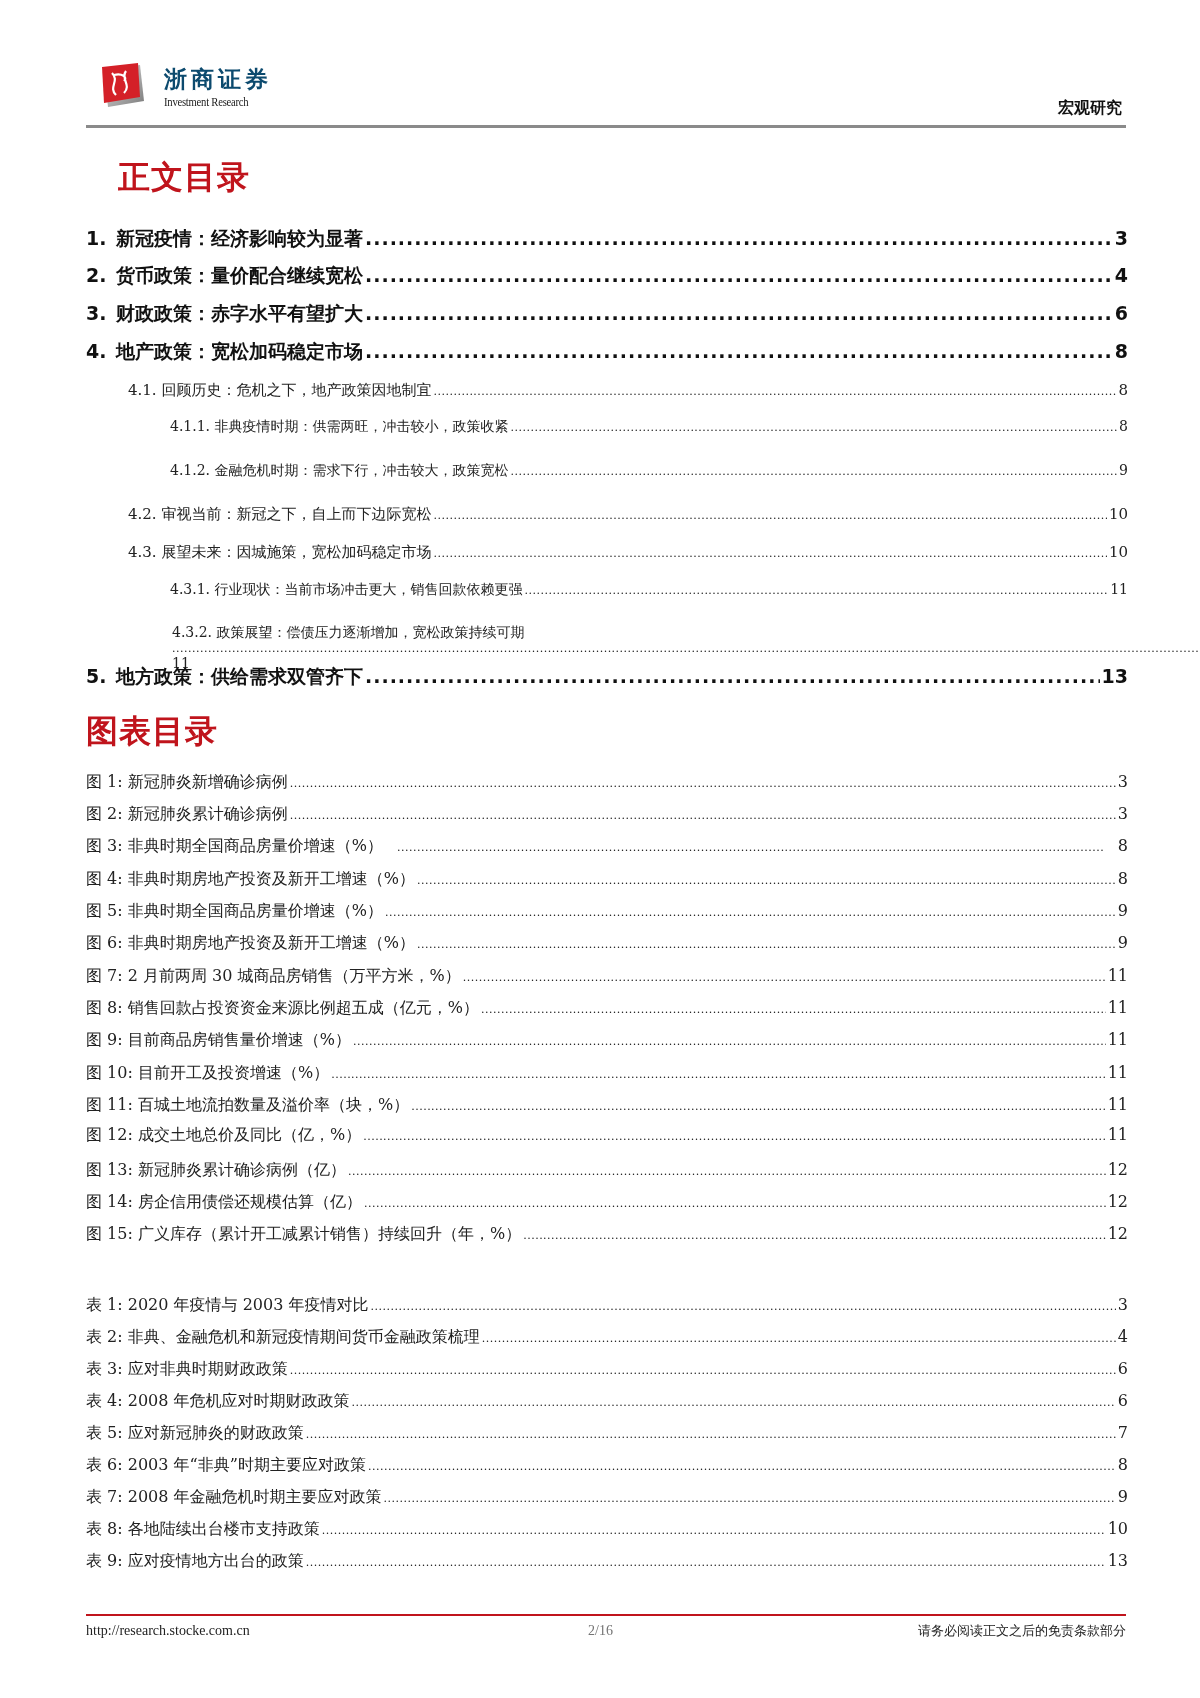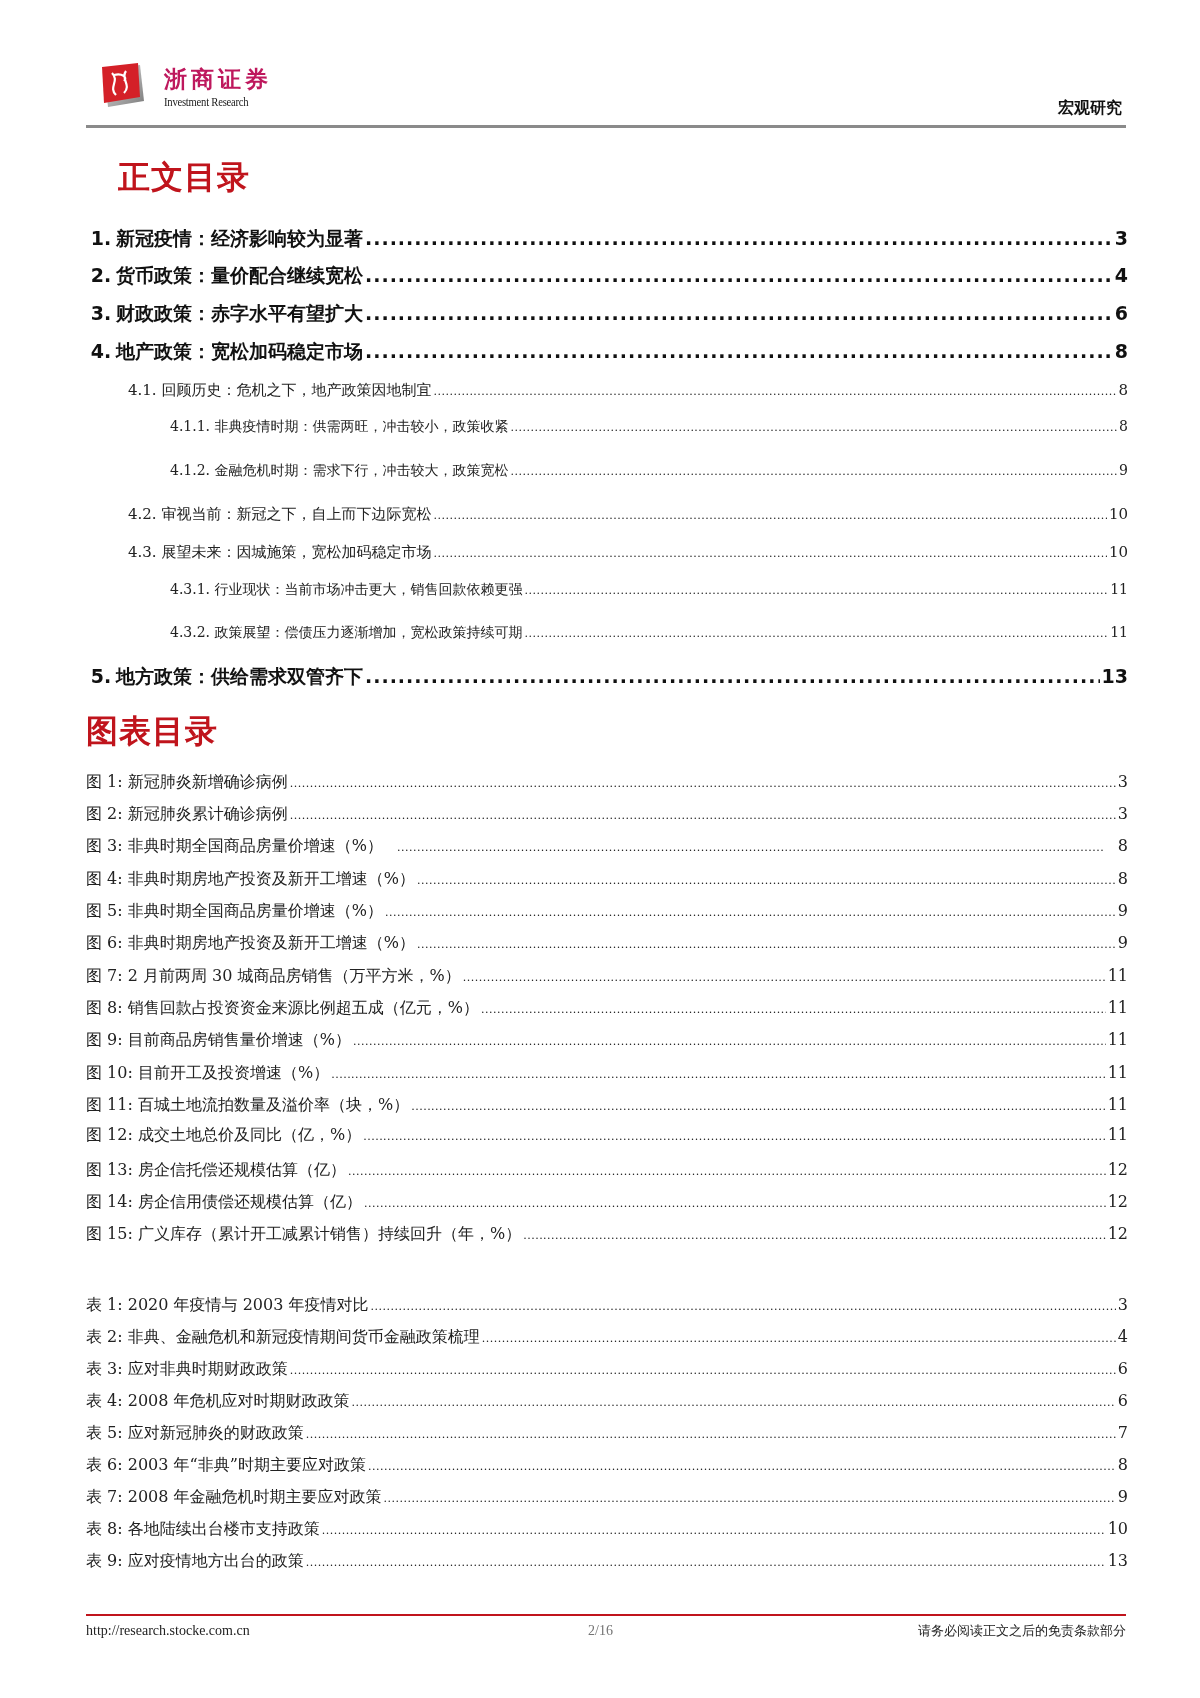--- a/index.html
+++ b/index.html
@@ -2,30 +2,30 @@
 <html><head>
 <meta charset="utf-8">
 <style>
   html, body { margin: 0; padding: 0; background: #ffffff; }
   body { width: 1200px; height: 1698px; position: relative; overflow: hidden;
          font-family: "DejaVu Serif", "Liberation Serif", serif; color: #111; }
 
   
   .header { position: absolute; left: 86px; top: 56px; width: 1042px; height: 70px; }
   .logo { position: absolute; left: 8px; top: 5px; width: 52px; height: 50px; }
-  .logo-cn { position: absolute; left: 78px; top: 8px; font-family: "DejaVu Serif", serif; font-size: 23px; font-weight: bold; letter-spacing: 4px; color: #be185d; }
+  .logo-cn { position: absolute; left: 78px; top: 8px; font-family: "DejaVu Serif", serif; font-size: 23px; font-weight: bold; letter-spacing: 4px; color: #0c4a6e; }
   .logo-en { position: absolute; left: 78px; top: 38px; font-family: "Liberation Serif", serif; font-size: 13px; color: #222; letter-spacing: -0.3px; transform: scaleX(0.82); transform-origin: left; }
   .section-label { position: absolute; right: 6px; top: 42px; font-family: "DejaVu Sans", sans-serif; font-weight: bold; font-size: 16px; color: #111; }
   .header-rule { position: absolute; left: 86px; top: 125px; width: 1040px; height: 3px; background: #8a8a8a; }
 
   
   .h-red { position: absolute; font-family: Liberation Serif, serif; font-weight: bold; color: #c0141c; font-size: 32px; letter-spacing: 1px; }
 
   
-  .toc-row { position: absolute; display: flex; align-items: baseline; white-space: nowrap; text-align: center; }
+  .toc-row { position: absolute; display: flex; align-items: baseline; white-space: nowrap; }
   .toc-row .lbl { flex: 0 0 auto; }
   .toc-row .dots { flex: 1 1 auto; overflow: hidden; margin: 0 2px; }
   .toc-row .dots::after { content: "....................................................................................................................................................................................................................................................................................................."; }
   .toc-row .pg { flex: 0 0 auto; }
 
   .lvl1 { left: 86px; width: 1042px; font-family: "DejaVu Sans", sans-serif; font-weight: bold; font-size: 19px; color: #111; }
   .lvl1 .dots { letter-spacing: 1px; }
   .lvl1 .num { display: inline-block; width: 30px; }
   .lvl2 { left: 128px; width: 1000px; font-size: 15px; color: #222; }
   .lvl3 { left: 170px; width: 958px; font-size: 14px; color: #222; }
@@ -106,21 +106,21 @@
 <div class="toc-row lvl2" style="top:543px;">
   <span class="lbl"><span>4.3.</span> <span>展望未来：因城施策，宽松加码稳定市场</span></span>
   <span class="dots"></span>
   <span class="pg">10</span>
 </div>
 <div class="toc-row lvl3" style="top:581px;">
   <span class="lbl"><span>4.3.1.</span> <span>行业现状：当前市场冲击更大，销售回款依赖更强</span></span>
   <span class="dots"></span>
   <span class="pg">11</span>
 </div>
-<div class="toc-row lvl3" style="top:624px;">
+<div class="toc-row lvl3" style="top:624px;flex-direction:column;">
   <span class="lbl"><span>4.3.2.</span> <span>政策展望：偿债压力逐渐增加，宽松政策持续可期</span></span>
   <span class="dots"></span>
   <span class="pg">11</span>
 </div>
 <div class="toc-row lvl1" style="top:664px;">
   <span class="lbl"><span class="num">5.</span><span>地方政策：供给需求双管齐下</span></span>
   <span class="dots"></span>
   <span class="pg">13</span>
 </div>
 
@@ -180,21 +180,21 @@
     <span class="lbl"><span class="prefix">图 11:</span> <span>百城土地流拍数量及溢价率（块，%）</span></span>
     <span class="dots"></span>
     <span class="pg">11</span>
   </div>
 <div class="toc-row fig" style="top:1125px;">
     <span class="lbl"><span class="prefix">图 12:</span> <span>成交土地总价及同比（亿，%）</span></span>
     <span class="dots"></span>
     <span class="pg">11</span>
   </div>
 <div class="toc-row fig" style="top:1160px;">
-    <span class="lbl"><span class="prefix">图 13:</span> <span>房企信托偿还规模估算（亿）</span></span>
+    <span class="lbl"><span class="prefix">图 13:</span> <span>新冠肺炎累计确诊病例（亿）</span></span>
     <span class="dots"></span>
     <span class="pg">12</span>
   </div>
 <div class="toc-row fig" style="top:1192px;">
     <span class="lbl"><span class="prefix">图 14:</span> <span>房企信用债偿还规模估算（亿）</span></span>
     <span class="dots"></span>
     <span class="pg">12</span>
   </div>
 <div class="toc-row fig" style="top:1224px;">
     <span class="lbl"><span class="prefix">图 15:</span> <span>广义库存（累计开工减累计销售）持续回升（年，%）</span></span>

